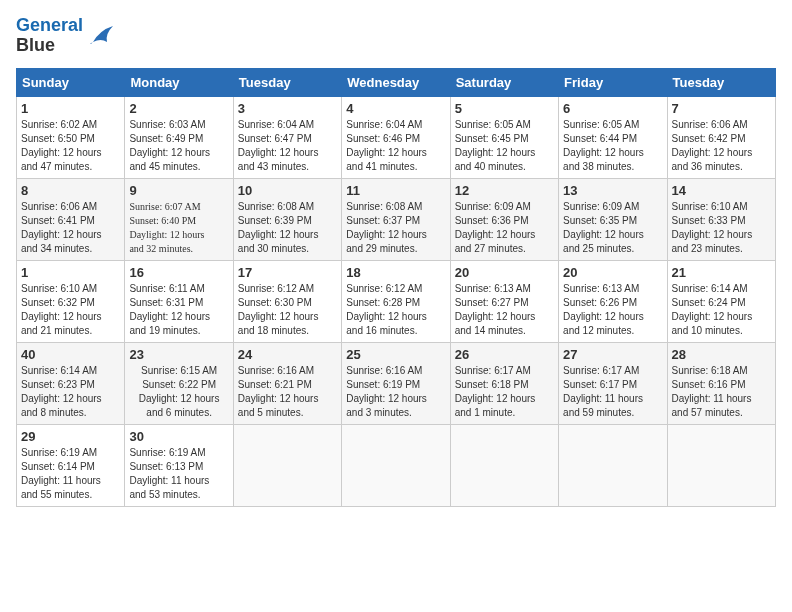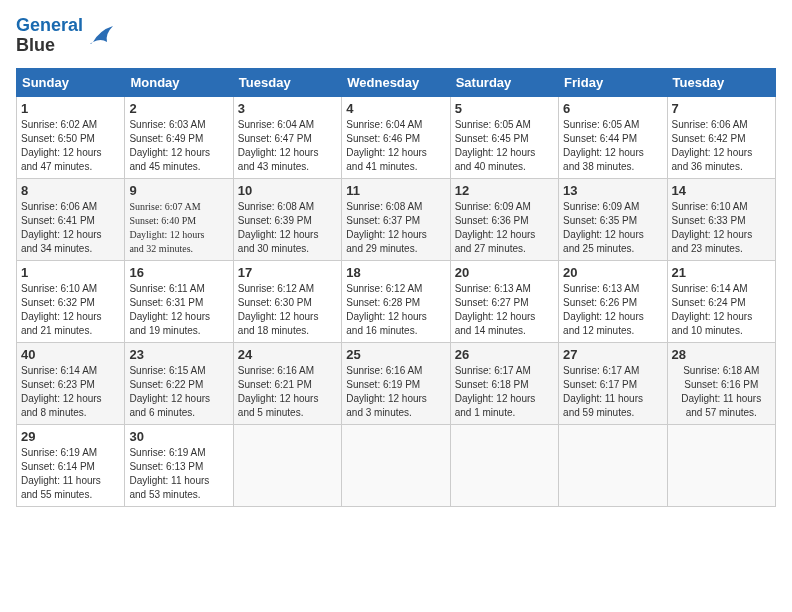--- a/index.html
+++ b/index.html
@@ -278,21 +278,21 @@
       <tr>
         <td>
           <div class="day-num">40</div>
           <div class="day-info" style="white-space: pre-line;">Sunrise: 6:14 AM
 Sunset: 6:23 PM
 Daylight: 12 hours
 and 8 minutes.</div>
         </td>
         <td>
           <div class="day-num">23</div>
-          <div class="day-info" style="white-space: pre-line;">Sunrise: 6:15 AM
+          <div class="day-info" style="white-space: pre-line; text-align: center;">Sunrise: 6:15 AM
 Sunset: 6:22 PM
 Daylight: 12 hours
 and 6 minutes.</div>
         </td>
         <td>
           <div class="day-num">24</div>
           <div class="day-info" style="white-space: pre-line;">Sunrise: 6:16 AM
 Sunset: 6:21 PM
 Daylight: 12 hours
 and 5 minutes.</div>
@@ -313,21 +313,21 @@
         </td>
         <td>
           <div class="day-num">27</div>
           <div class="day-info" style="white-space: pre-line;">Sunrise: 6:17 AM
 Sunset: 6:17 PM
 Daylight: 11 hours
 and 59 minutes.</div>
         </td>
         <td>
           <div class="day-num">28</div>
-          <div class="day-info" style="white-space: pre-line; text-align: center;">Sunrise: 6:18 AM
+          <div class="day-info" style="white-space: pre-line;">Sunrise: 6:18 AM
 Sunset: 6:16 PM
 Daylight: 11 hours
 and 57 minutes.</div>
         </td>
       </tr>
       <tr>
         <td>
           <div class="day-num">29</div>
           <div class="day-info" style="white-space: pre-line;">Sunrise: 6:19 AM
 Sunset: 6:14 PM

